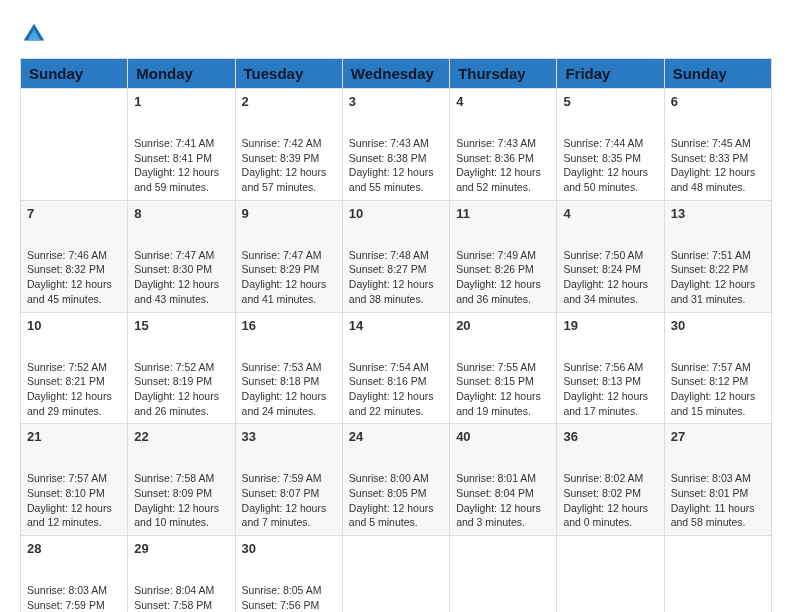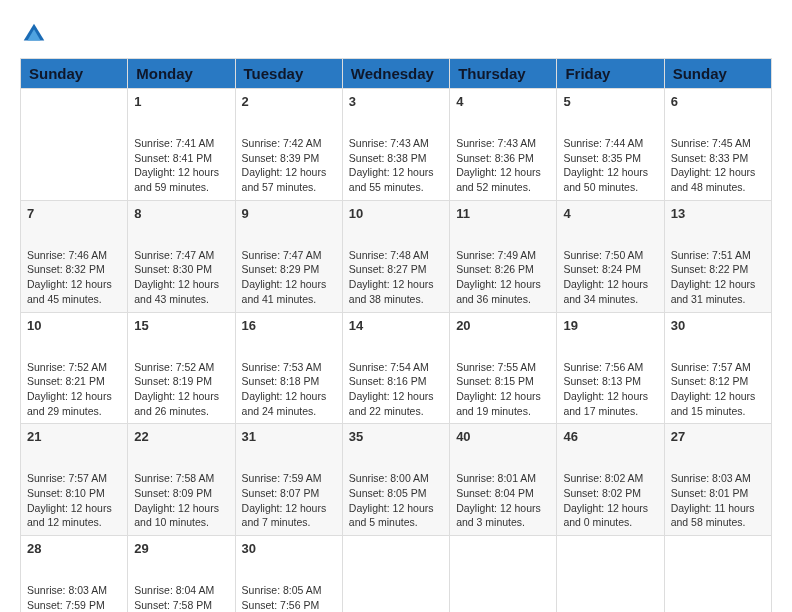--- a/index.html
+++ b/index.html
@@ -213,33 +213,33 @@
       <tr>
         <td>
           <span class="day-number">21</span>
           <div class="day-info">Sunrise: 7:57 AM<br>Sunset: 8:10 PM<br>Daylight: 12 hours and 12 minutes.</div>
         </td>
         <td>
           <span class="day-number">22</span>
           <div class="day-info">Sunrise: 7:58 AM<br>Sunset: 8:09 PM<br>Daylight: 12 hours and 10 minutes.</div>
         </td>
         <td>
-          <span class="day-number">31</span>
+          <span class="day-number">33</span>
           <div class="day-info">Sunrise: 7:59 AM<br>Sunset: 8:07 PM<br>Daylight: 12 hours and 7 minutes.</div>
         </td>
         <td>
-          <span class="day-number">35</span>
+          <span class="day-number">24</span>
           <div class="day-info">Sunrise: 8:00 AM<br>Sunset: 8:05 PM<br>Daylight: 12 hours and 5 minutes.</div>
         </td>
         <td>
           <span class="day-number">40</span>
           <div class="day-info">Sunrise: 8:01 AM<br>Sunset: 8:04 PM<br>Daylight: 12 hours and 3 minutes.</div>
         </td>
         <td>
-          <span class="day-number">46</span>
+          <span class="day-number">36</span>
           <div class="day-info">Sunrise: 8:02 AM<br>Sunset: 8:02 PM<br>Daylight: 12 hours and 0 minutes.</div>
         </td>
         <td>
           <span class="day-number">27</span>
           <div class="day-info">Sunrise: 8:03 AM<br>Sunset: 8:01 PM<br>Daylight: 11 hours and 58 minutes.</div>
         </td>
       </tr>
       <tr>
         <td>
           <span class="day-number">28</span>

